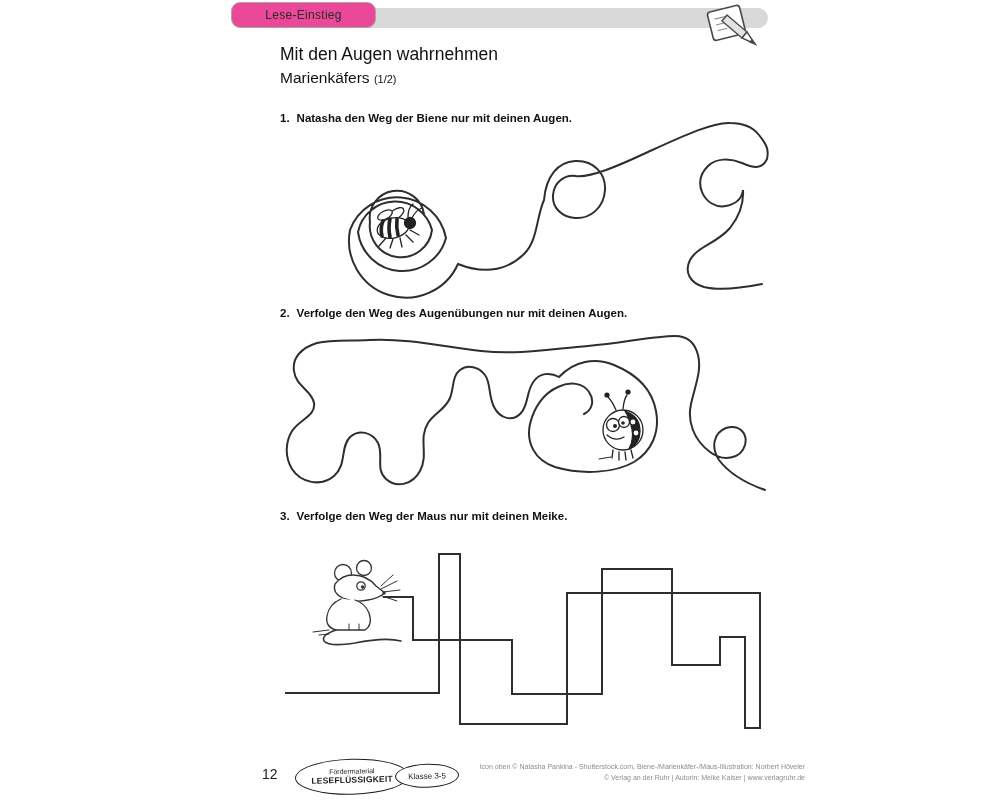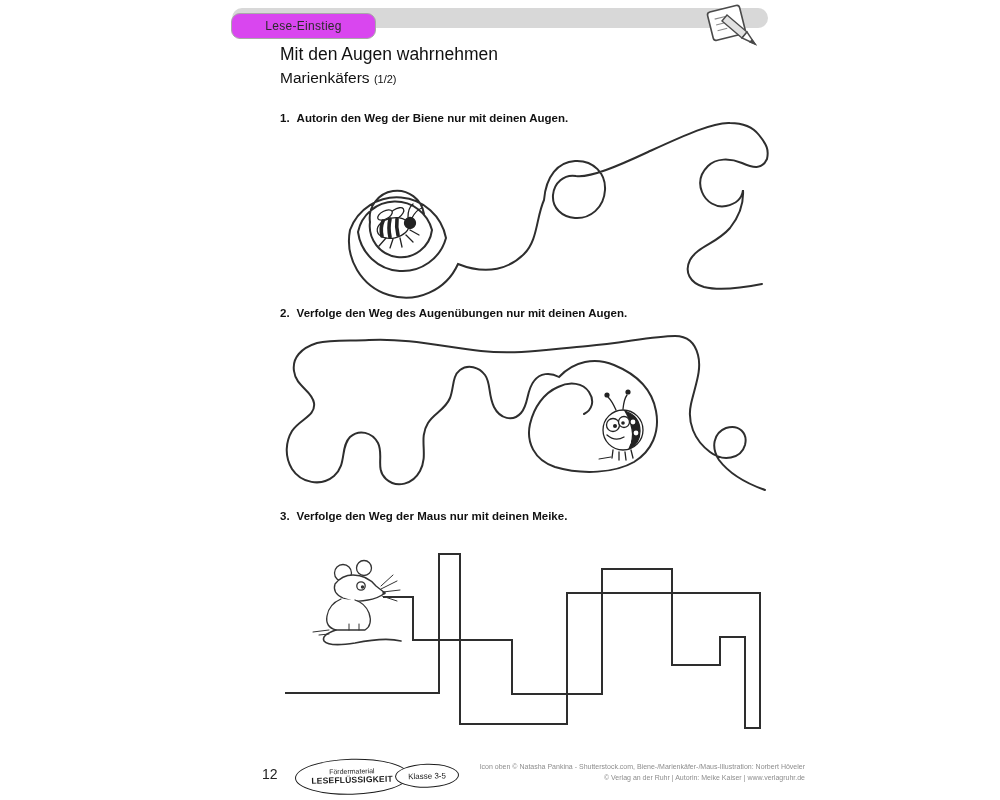--- a/index.html
+++ b/index.html
@@ -5,21 +5,21 @@
   html,body{margin:0;padding:0;}
   body{
     width:1000px;height:800px;position:relative;background:#ffffff;
     font-family:"Liberation Sans","DejaVu Sans",sans-serif;color:#1a1a1a;
     overflow:hidden;
   }
   .abs{position:absolute;}
   
   .header-bar{left:232px;top:8px;width:536px;height:20px;background:#d8d8d8;border-radius:10px;}
   .header-tab{
-    left:231px;top:13px;width:143px;height:24px;background:#d946ef;
+    left:231px;top:2px;width:143px;height:24px;background:#ec4899;
     border:1.5px solid #a9a9a9;border-radius:9px;
     display:flex;align-items:center;justify-content:center;
     font-size:12px;color:#2b2b2b;letter-spacing:.3px;
   }
   .header-icon{left:700px;top:1px;}
   
   .page-title{left:280px;top:44px;font-size:17.5px;font-weight:normal;color:#111;}
   .page-subtitle{left:280px;top:69px;font-size:15.5px;color:#111;}
   .page-subtitle .small{font-size:11px;text-align:right;}
   .ex-head{font-size:11.5px;font-weight:bold;color:#111;display:flex;gap:7px;}
@@ -73,21 +73,21 @@
 </div>
 
 <div class="abs page-title">Mit den Augen wahrnehmen</div>
 <div class="abs page-subtitle">
   <span>Marienkäfers</span>
   <span class="small">(1/2)</span>
 </div>
 
 <div class="abs ex-head ex1-head">
   <span>1.</span>
-  <span>Autorin den Weg der Biene nur mit deinen Augen.</span>
+  <span>Natasha den Weg der Biene nur mit deinen Augen.</span>
 </div>
 <div class="abs" style="left:338px;top:118px;">
   <svg width="440" height="184" viewBox="0 0 440 184">
     <path fill="none" stroke="#2e2e2e" stroke-width="2" stroke-linecap="round" d="M86 96
          A 27 27 0 0 0 32 104
          A 31 31 0 0 0 94 112
          A 38 38 0 0 0 20 114
          A 45 45 0 0 0 108 120
          A 50 50 0 0 0 12 112
          A 57 57 0 0 0 120 146

